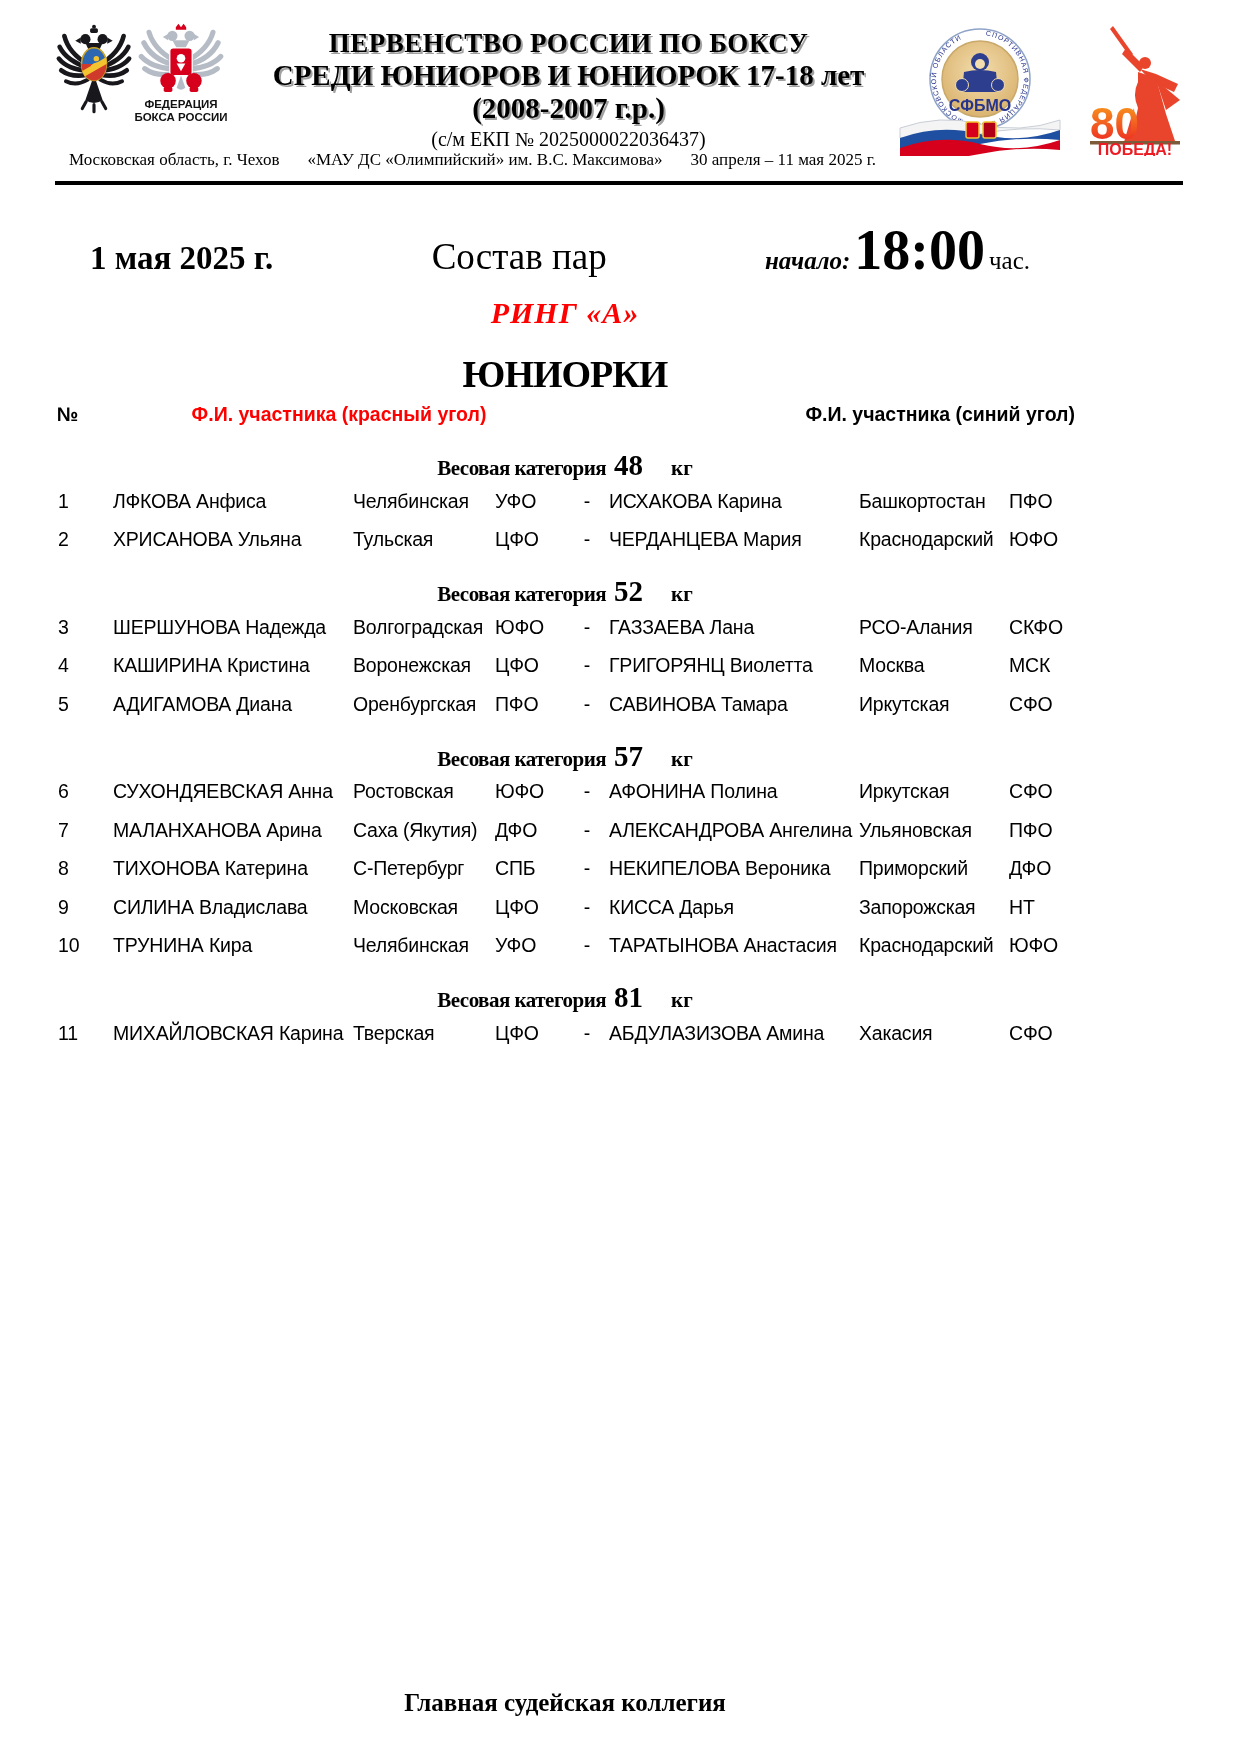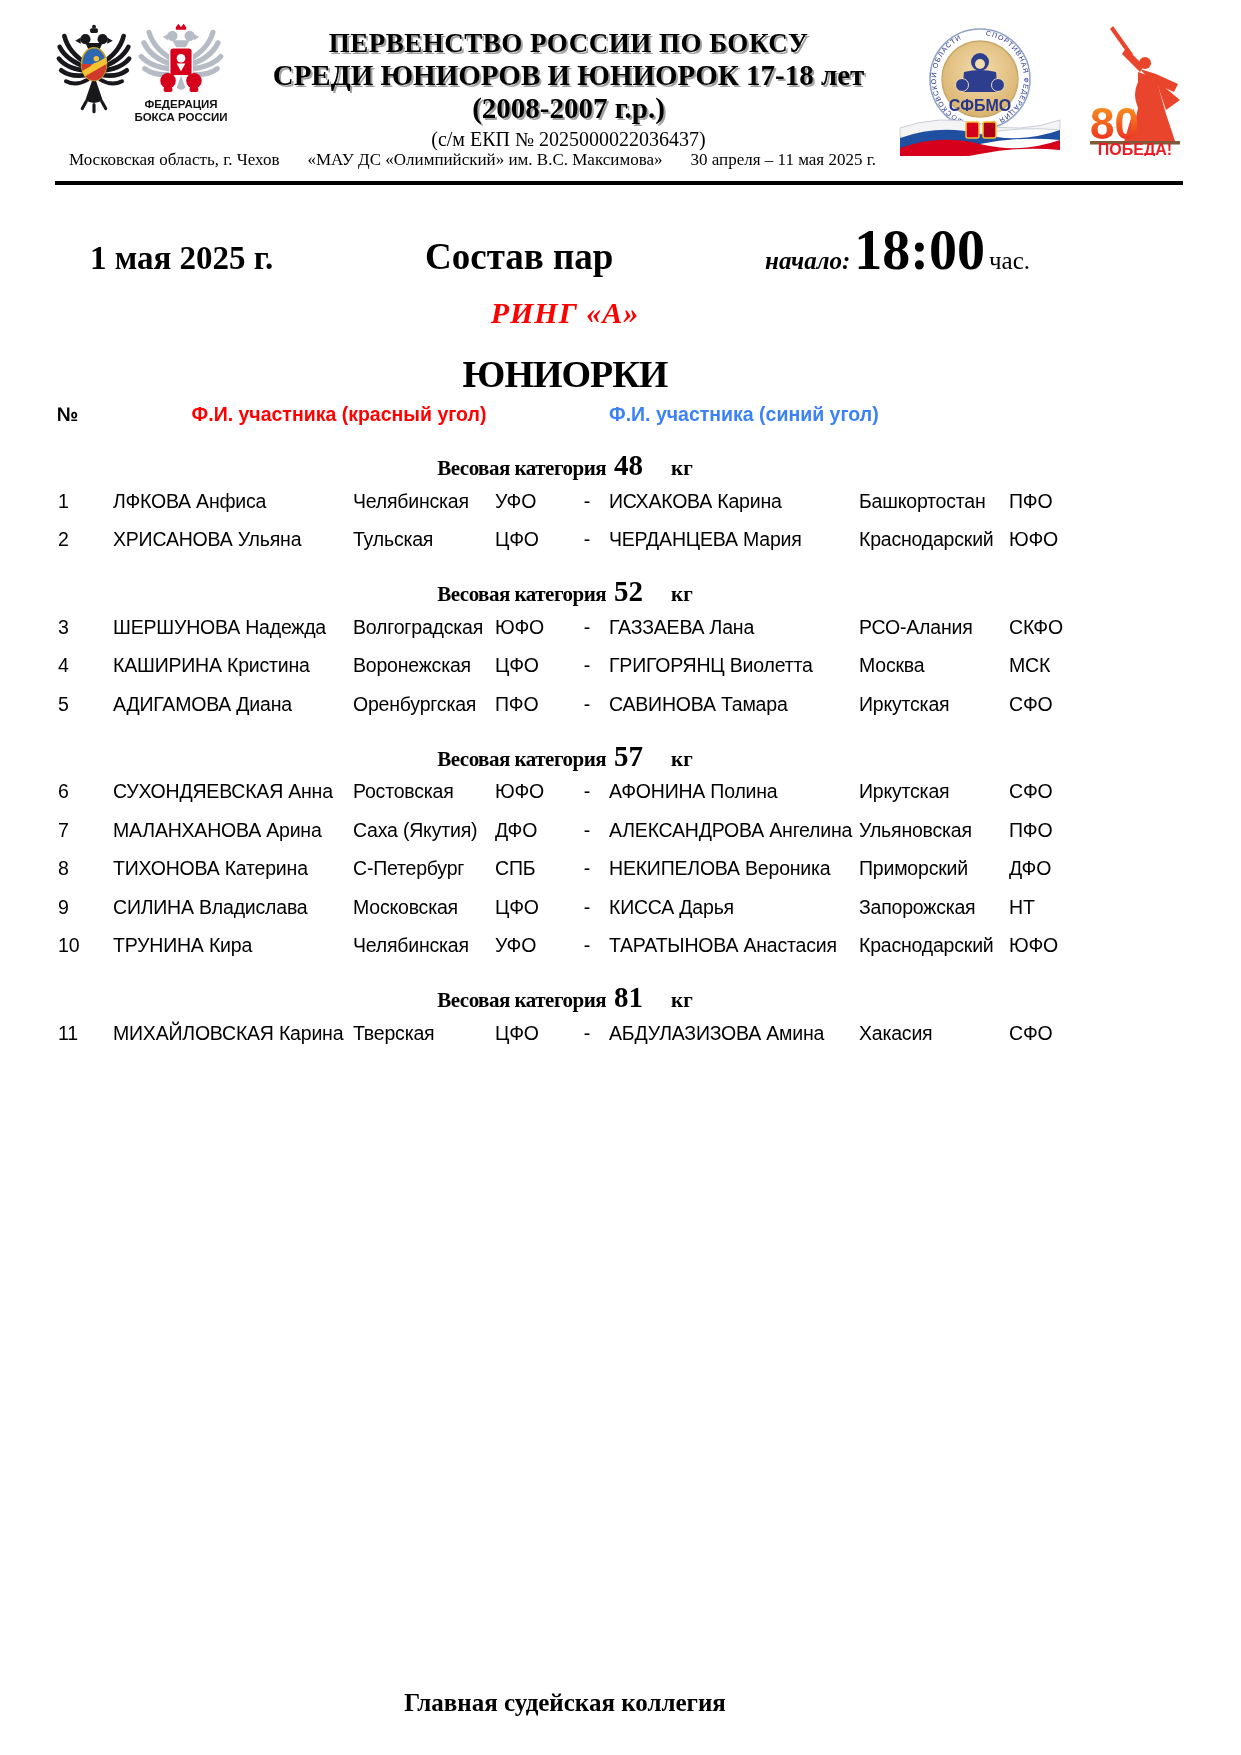--- a/index.html
+++ b/index.html
@@ -26,34 +26,34 @@
   .logo-right { display:flex; gap:18px; flex:0 0 auto; align-items:flex-start; }
 
   
   .venue { position:absolute; top:150px; left:55px; width:1020px; text-align:left; font-size:17px; white-space:nowrap; }
   .venue span { padding:0 14px; }
   .rule { position:absolute; top:181px; left:55px; right:58px; height:4px; border-top:1.5px solid #000; border-bottom:3.5px solid #000; }
 
   
   .session { position:absolute; top:218px; left:90px; width:940px; display:flex; justify-content:space-between; align-items:baseline; }
   .s-date { font-size:33px; font-weight:bold; }
-  .s-title { font-size:37px; font-weight:bold; }
+  .s-title { font-size:37px; font-weight:normal; }
   .s-start { font-size:25px; font-weight:bold;font-style:italic; }
   .s-time { font-size:56px; font-weight:bold;text-align:center; }
   .s-units { font-size:25px; font-weight:normal; }
 
   .ring-title { position:absolute; top:296px; left:55px; width:1020px; text-align:center; color:#FF0000; font-size:30px; font-weight:bold; font-style:italic; letter-spacing:1px; }
   .group-title { position:absolute; top:352px; left:55px; width:1020px; text-align:center; font-size:38px; font-weight:bold; letter-spacing:-1px; }
 
   
   .grid8 { display:grid; grid-template-columns:58px 240px 142px 70px 44px 250px 150px 66px; }
   .col-headers { position:absolute; top:403px; left:55px; width:1020px; font-family:"Liberation Sans", sans-serif; font-weight:bold; font-size:19.5px; }
   .ch-num { grid-column:1; padding-left:2px; }
   .ch-red { grid-column:2/5; text-align:center; color:#FF0000; }
-  .ch-blue { grid-column:6/9; text-align:left; color:#3b82f6; }
+  .ch-blue { grid-column:6/9; text-align:right; color:#000000; }
 
   .pairings { position:absolute; top:440px; left:55px; width:1020px; font-family:"Liberation Sans", sans-serif; }
   .weight-section { margin-top:0; }
   .weight-section + .weight-section { margin-top:15px; }
   .weight-header { font-family:"Liberation Serif", serif; text-align:center; height:34px; margin-top:8px; line-height:34px; }
   .weight-header .wl { font-size:21px; font-weight:bold; letter-spacing:-.5px; }
   .weight-header .wv { font-size:29px; font-weight:bold; margin-left:4px; }
   .weight-header .wu { font-size:21px; font-weight:bold; margin-left:24px; }
   .bout-row { height:38.5px; align-items:center; font-size:19.5px; letter-spacing:-.2px; white-space:nowrap; }
   .bout-row .num { padding-left:3px; }

